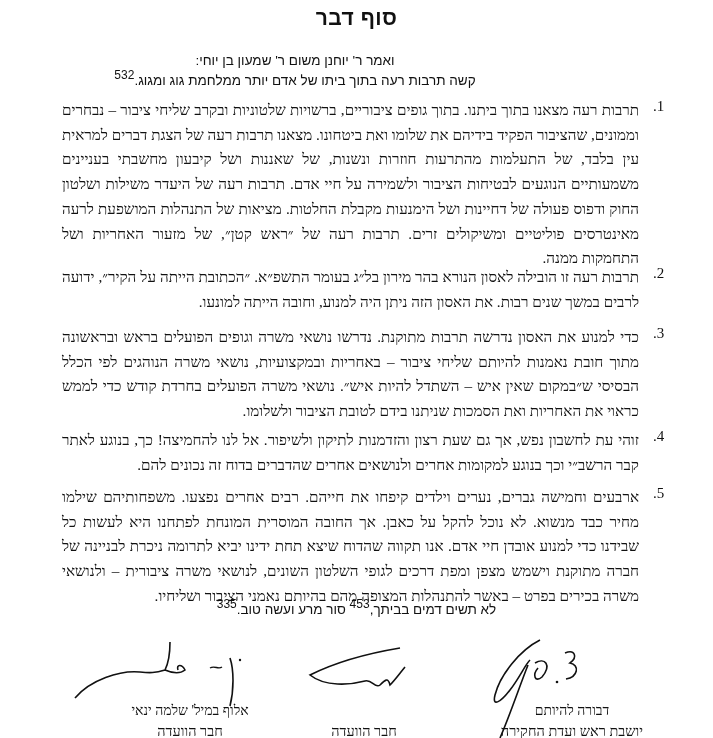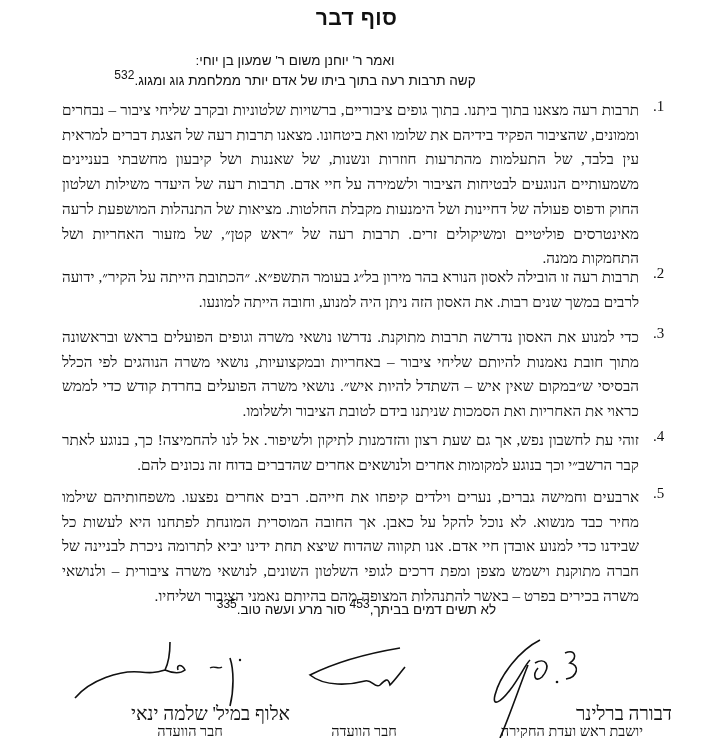--- a/index.html
+++ b/index.html
@@ -29,22 +29,22 @@
   .p1 { top: 98px; }  .n1 { top: 98px; }
   .p2 { top: 265px; } .n2 { top: 265px; }
   .p3 { top: 325px; } .n3 { top: 325px; }
   .p4 { top: 428px; } .n4 { top: 428px; }
   .p5 { top: 485px; } .n5 { top: 485px; }
   .closing {
     position: absolute; top: 602px; left: 0; width: 713px; text-align: center;
     font-family: "Liberation Sans", "DejaVu Sans", sans-serif; font-size: 13.5px;
   }
   .sig-name {
-    position: absolute; top: 703px; width: 200px; text-align: right;
-    font-size: 19px;
+    position: absolute; top: 703px; width: 200px; text-align: center;
+    font-size: 14px;
   }
   .sig-role {
     position: absolute; top: 723px; width: 200px; text-align: center;
     font-size: 14.5px;
   }
   svg.sig { position: absolute; }
 </style>
 </head>
 <body>
 
@@ -69,21 +69,21 @@
 <div class="para p5">ארבעים וחמישה גברים, נערים וילדים קיפחו את חייהם. רבים אחרים נפצעו. משפחותיהם שילמו מחיר כבד מנשוא. לא נוכל להקל על כאבן. אך החובה המוסרית המונחת לפתחנו היא לעשות כל שבידנו כדי למנוע אובדן חיי אדם. אנו תקווה שהדוח שיצא תחת ידינו יביא לתרומה ניכרת לבניינה של חברה מתוקנת וישמש מצפן ומפת דרכים לגופי השלטון השונים, לנושאי משרה ציבורית – ולנושאי משרה בכירים בפרט – באשר להתנהלות המצופה מהם בהיותם נאמני הציבור ושליחיו.</div>
 
 <div class="closing"><span>לא תשים דמים בביתך,</span><sup>453</sup><span> סור מרע ועשה טוב.</span><sup>335</sup></div>
 
 <svg class="sig" style="left:480px; top:635px;" width="120" height="103" viewBox="0 0 120 103">
   <path d="M60 5 C40 15, 20 40, 15 60 C12 72, 20 68, 30 55 C40 42, 45 30, 50 25 M48 30 C40 50, 30 80, 20 103" fill="none" stroke="#111" stroke-width="1.6"></path>
   <path d="M55 28 C65 22, 72 30, 62 42 C55 48, 52 40, 58 33" fill="none" stroke="#111" stroke-width="1.6"></path>
   <circle cx="77" cy="47" r="1.3" fill="#111"></circle>
   <path d="M85 18 C95 14, 98 22, 90 28 C100 30, 98 42, 86 44" fill="none" stroke="#111" stroke-width="1.6"></path>
 </svg>
-<div class="sig-name" style="left:472px;">דבורה ברלינר</div>
+<div class="sig-name" style="left:472px;">דבורה להיותם</div>
 <div class="sig-role" style="left:472px;">יושבת ראש ועדת החקירה</div>
 
 <svg class="sig" style="left:300px; top:645px;" width="120" height="50" viewBox="0 0 120 50">
   <path d="M100 3 C70 8, 40 15, 10 30 C25 42, 50 40, 65 36 C72 34, 75 44, 80 40 C85 35, 88 32, 90 40 C95 35, 100 28, 105 22" fill="none" stroke="#111" stroke-width="1.6"></path>
 </svg>
 <div class="sig-name" style="left:252px;margin-top:48px;">הרב מרדכי קרליץ</div>
 <div class="sig-role" style="left:264px;">חבר הוועדה</div>
 
 <svg class="sig" style="left:70px; top:640px;" width="190" height="68" viewBox="0 0 190 68">
   <path d="M5 58 C20 40, 50 30, 70 32 C80 33, 85 33, 95 30 C100 20, 100 10, 100 2 M95 30 C102 33, 110 34, 115 30 C112 24, 106 24, 108 30" fill="none" stroke="#111" stroke-width="1.6"></path>

